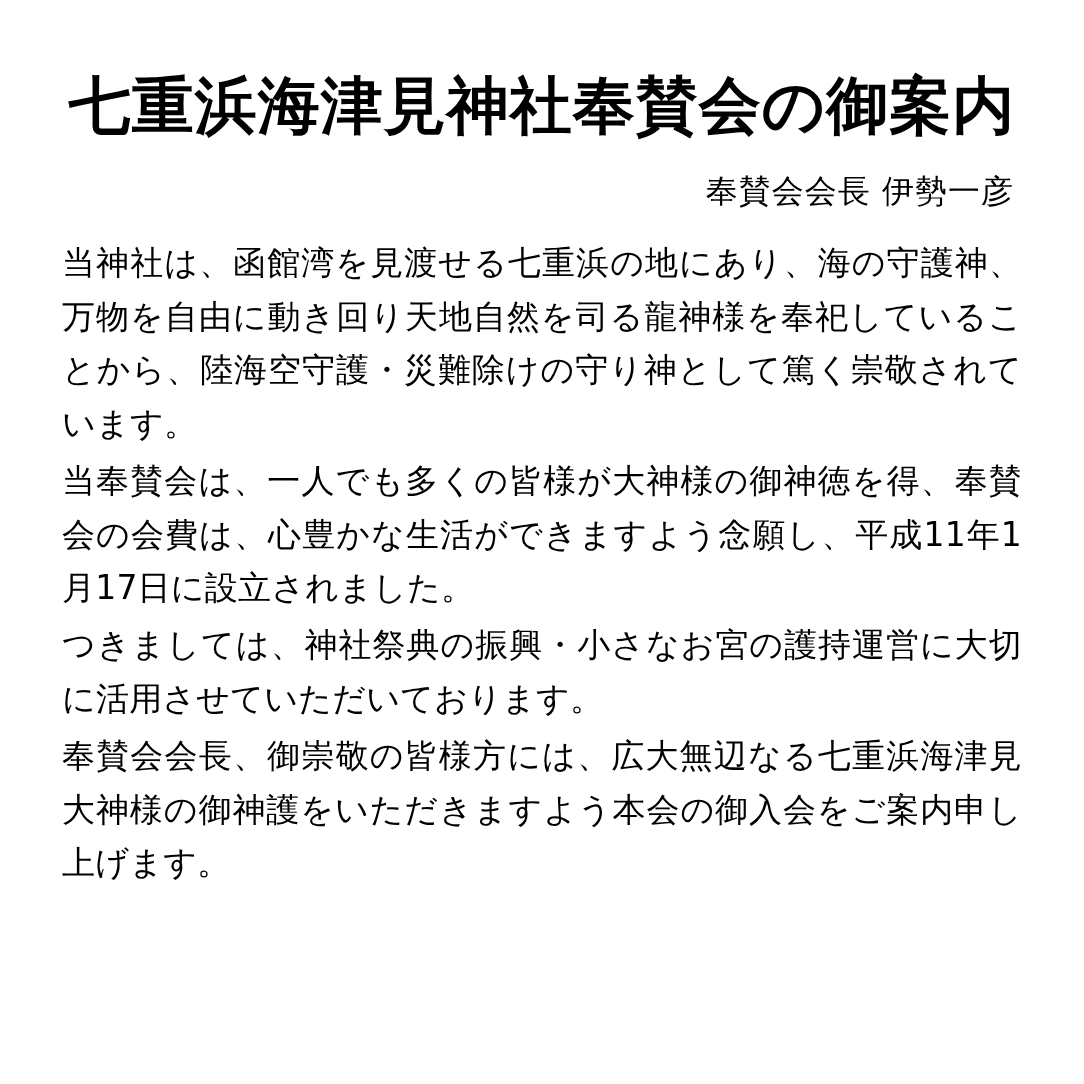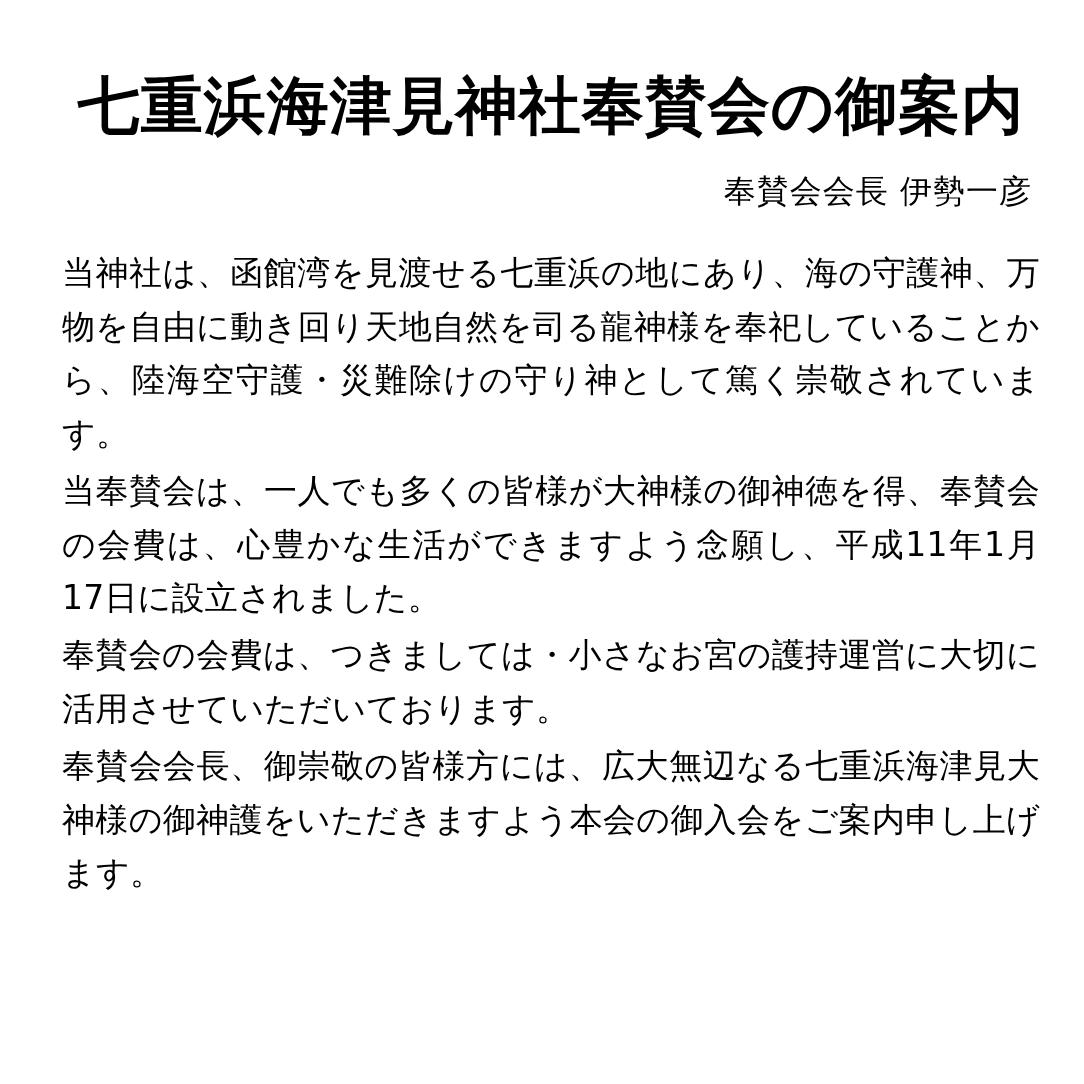--- a/index.html
+++ b/index.html
@@ -11,39 +11,39 @@
     width: 1084px;
     height: 1084px;
     overflow: hidden;
     font-family: "DejaVu Sans", "Liberation Sans", sans-serif;
     color: #000000;
   }
   .page {
     width: 1084px;
     height: 1084px;
     box-sizing: border-box;
-    padding: 56px 44px 20px 62px;
+    padding: 56px 62px 20px 62px;
     display: flex;
     flex-direction: column;
   }
   .doc-title {
     text-align: center;
     font-size: 62px;
     font-weight: 700;
     letter-spacing: 1px;
     line-height: 1.15;
     margin: 14px 0 26px 0;
     white-space: nowrap;
   }
   .signatures {
     display: flex;
     flex-direction: column;
     align-items: flex-end;
     margin-right: 8px;
-    margin-bottom: 26px;
+    margin-bottom: 16px;
   }
   .sig-line {
     font-size: 32px;
     line-height: 1.5;
     letter-spacing: 1px;
     white-space: pre;
   }
   .body-block {
     margin-top: 5px;
   }
@@ -66,17 +66,17 @@
 
   <h1 class="doc-title">七重浜海津見神社奉賛会の御案内</h1>
 
   <div class="signatures">
     <div class="sig-line">奉賛会会長 伊勢一彦</div>
   </div>
 
   <div class="body-block">
     <p class="para">当神社は、函館湾を見渡せる七重浜の地にあり、海の守護神、万物を自由に動き回り天地自然を司る龍神様を奉祀していることから、陸海空守護・災難除けの守り神として篤く崇敬されています。</p>
     <p class="para">当奉賛会は、一人でも多くの皆様が大神様の御神徳を得、奉賛会の会費は、心豊かな生活ができますよう念願し、平成11年1月17日に設立されました。</p>
-    <p class="para">奉賛会の会費は、つきましては・小さなお宮の護持運営に大切に活用させていただいております。</p>
+    <p class="para">つきましては、神社祭典の振興・小さなお宮の護持運営に大切に活用させていただいております。</p>
     <p class="para">奉賛会会長、御崇敬の皆様方には、広大無辺なる七重浜海津見大神様の御神護をいただきますよう本会の御入会をご案内申し上げます。</p>
   </div>
 
 </div>
 
 </body></html>

